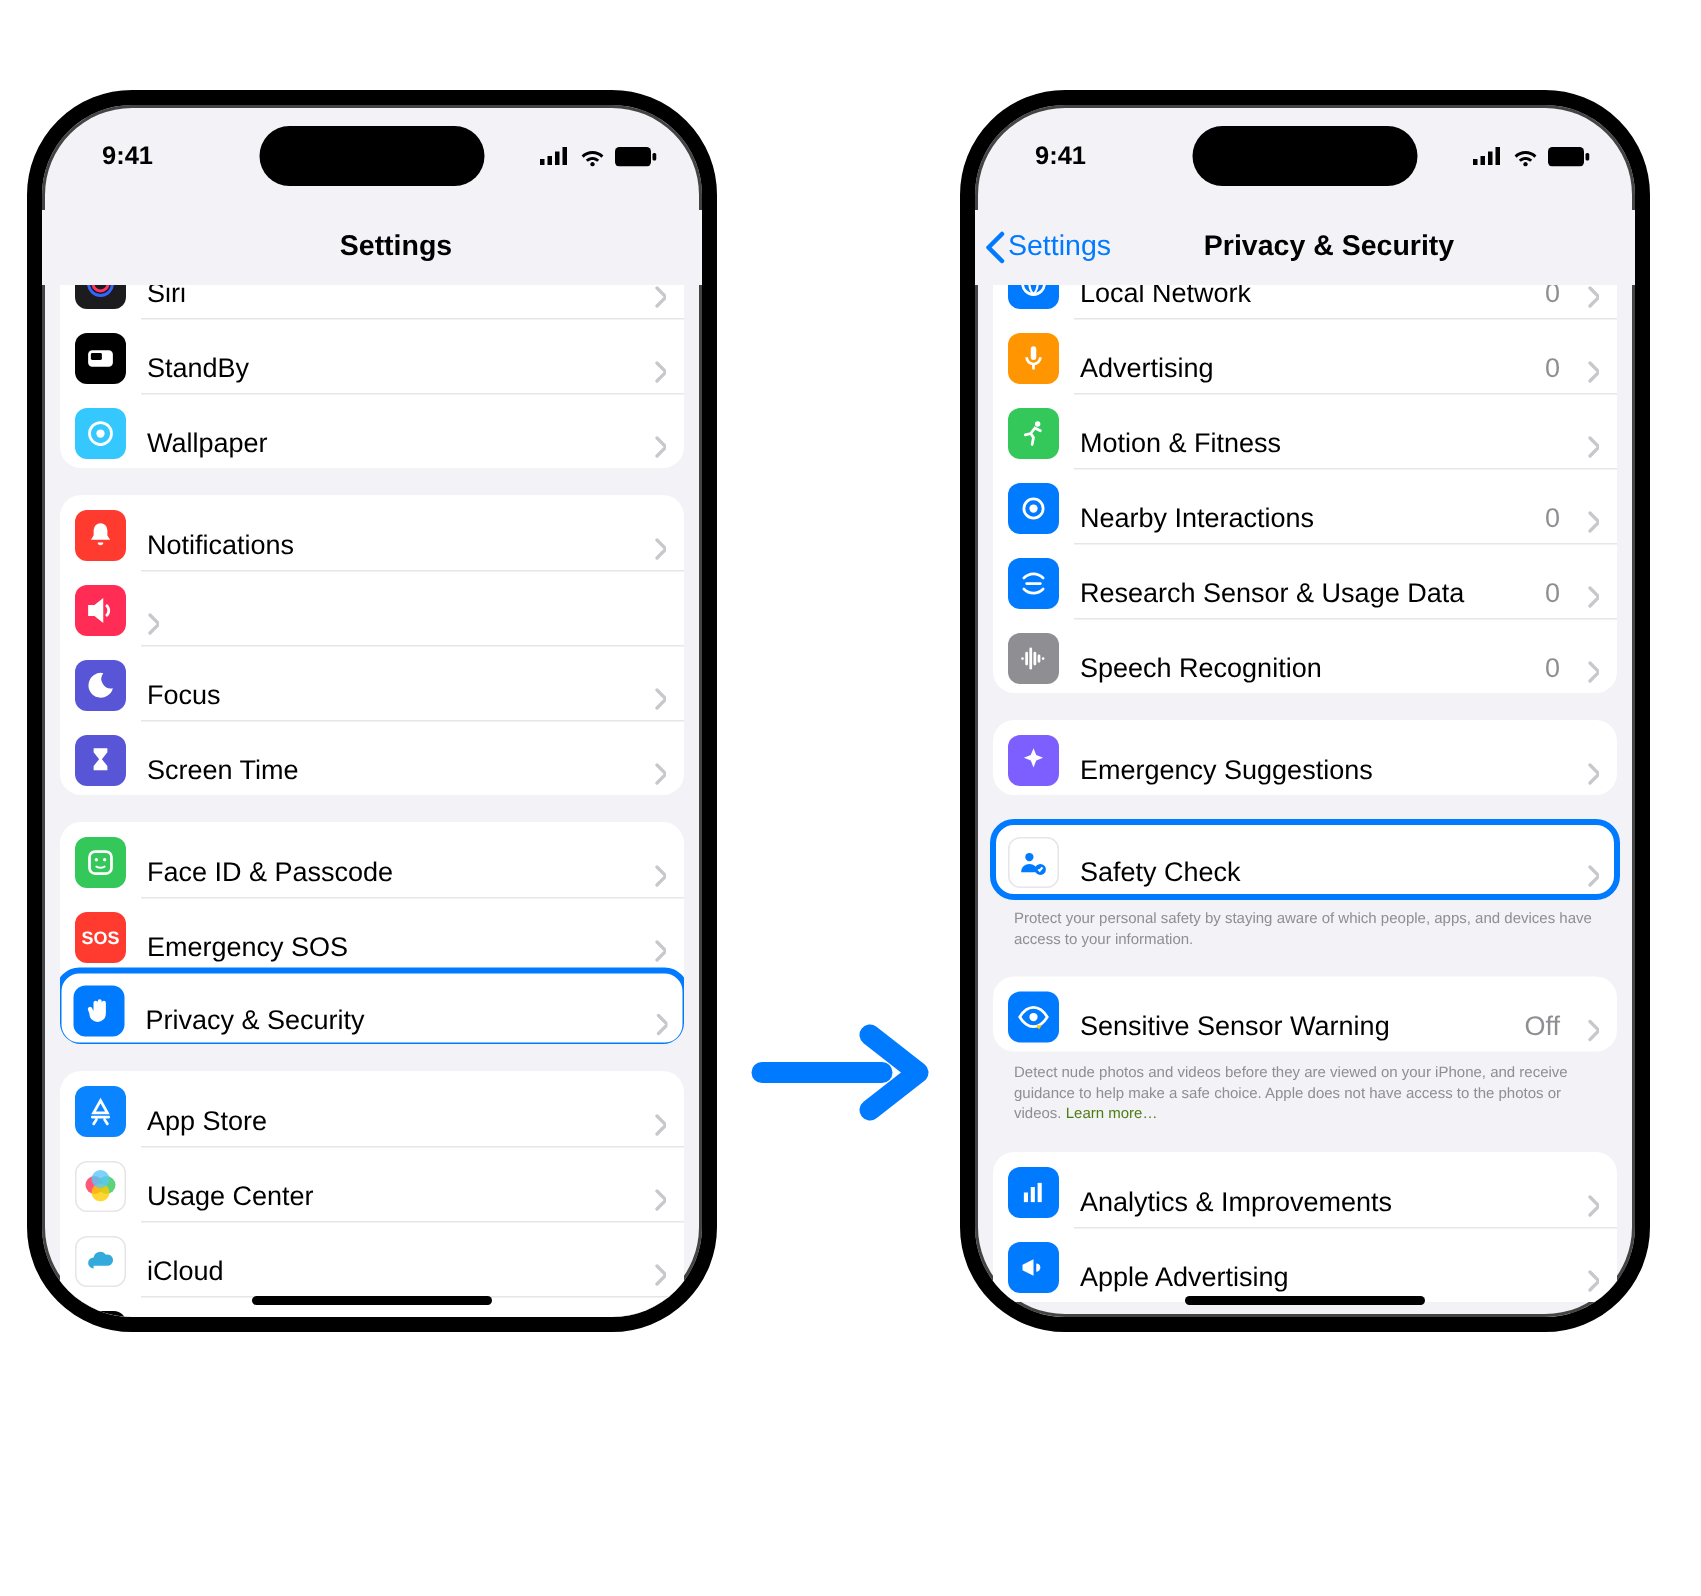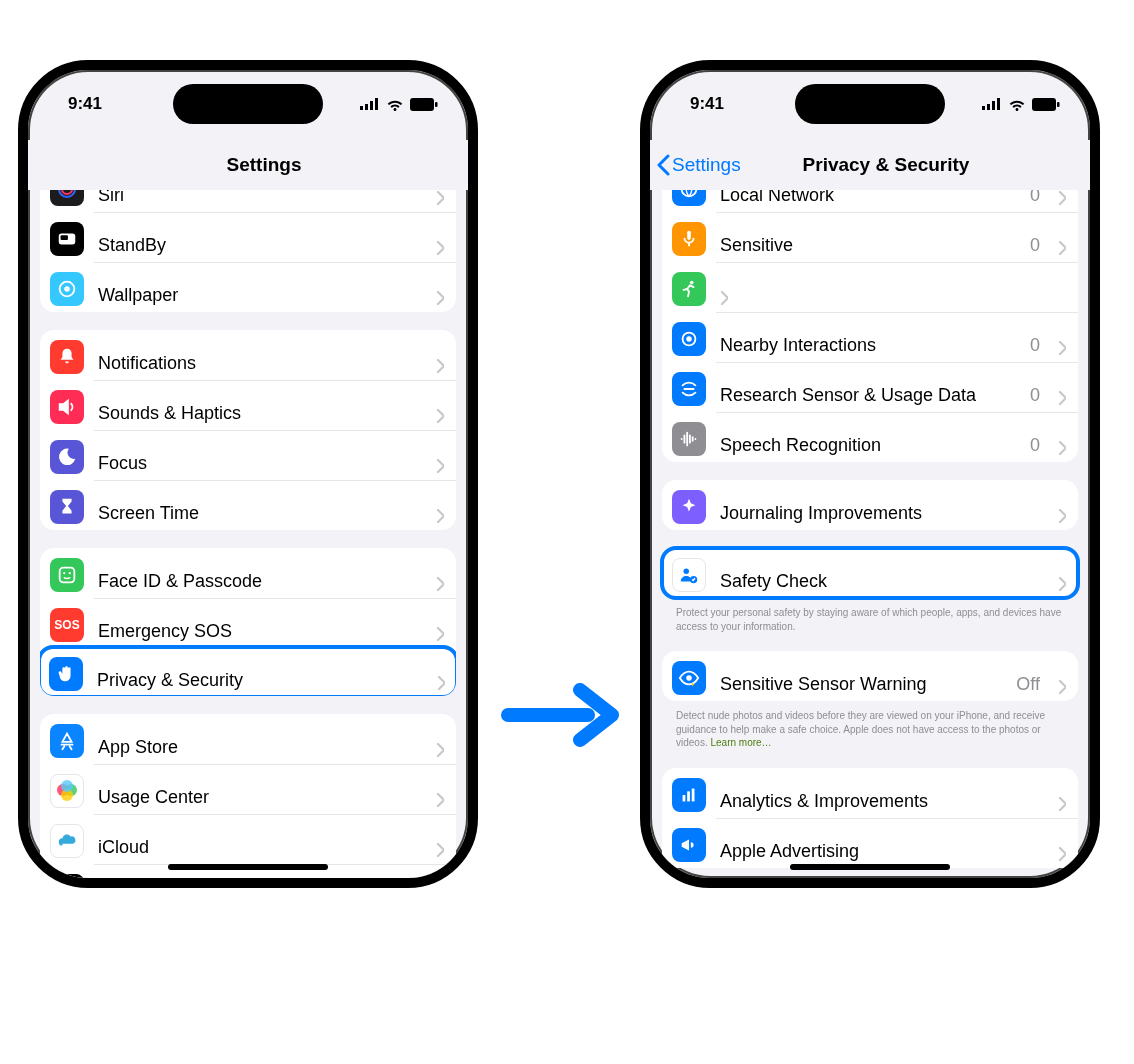--- a/index.html
+++ b/index.html
@@ -232,21 +232,20 @@
               <path d="M2 2l6 6-6 6" fill="none" stroke="#c7c7cc" stroke-width="2.2" stroke-linecap="round" stroke-linejoin="round"></path>
             </svg>
           </div>
           <div class="row">
             <span class="icon" style="background:#ff2d55;">
               <svg width="22" height="22" viewBox="0 0 24 24">
                 <path d="M4 9v6h4l5 4V5L8 9H4z M16 8a5 5 0 0 1 0 8" fill="none" stroke="#fff" stroke-width="2"></path>
                 <path d="M4 9v6h4l5 4V5L8 9H4z" fill="#fff"></path>
               </svg>
             </span>
-            <span class="label">Sounds &amp; Haptics</span>
             <svg class="chev" width="9" height="16">
               <path d="M2 2l6 6-6 6" fill="none" stroke="#c7c7cc" stroke-width="2.2" stroke-linecap="round" stroke-linejoin="round"></path>
             </svg>
           </div>
           <div class="row">
             <span class="icon" style="background:#5856d6;">
               <svg width="22" height="22" viewBox="0 0 24 24">
                 <path d="M14 3a9 9 0 1 0 7 11 7 7 0 0 1-7-11z" fill="#fff"></path>
               </svg>
             </span>
@@ -413,33 +412,34 @@
               <path d="M2 2l6 6-6 6" fill="none" stroke="#c7c7cc" stroke-width="2.2" stroke-linecap="round" stroke-linejoin="round"></path>
             </svg>
           </div>
           <div class="row">
             <span class="icon" style="background:#ff9500;">
               <svg width="22" height="22" viewBox="0 0 24 24">
                 <rect x="10" y="3" width="4" height="10" rx="2" fill="#fff"></rect>
                 <path d="M7 11a5 5 0 0 0 10 0 M12 16v4" stroke="#fff" stroke-width="2" fill="none"></path>
               </svg>
             </span>
-            <span class="label">Sensitive</span>
+            <span class="label">Advertising</span>
             <span class="value">0</span>
             <svg class="chev" width="9" height="16">
               <path d="M2 2l6 6-6 6" fill="none" stroke="#c7c7cc" stroke-width="2.2" stroke-linecap="round" stroke-linejoin="round"></path>
             </svg>
           </div>
           <div class="row">
             <span class="icon" style="background:#34c759;">
               <svg width="22" height="22" viewBox="0 0 24 24">
                 <circle cx="15" cy="5" r="2" fill="#fff"></circle>
                 <path d="M13 8l-3 4 2 3-1 5 M10 12l-4 1 M13 8l4 2" stroke="#fff" stroke-width="2" fill="none" stroke-linecap="round"></path>
               </svg>
             </span>
+            <span class="label">Motion &amp; Fitness</span>
             <svg class="chev" width="9" height="16">
               <path d="M2 2l6 6-6 6" fill="none" stroke="#c7c7cc" stroke-width="2.2" stroke-linecap="round" stroke-linejoin="round"></path>
             </svg>
           </div>
           <div class="row">
             <span class="icon" style="background:#007aff;">
               <svg width="22" height="22" viewBox="0 0 24 24">
                 <circle cx="12" cy="12" r="3" fill="#fff"></circle>
                 <circle cx="12" cy="12" r="7" fill="none" stroke="#fff" stroke-width="2"></circle>
               </svg>
@@ -475,21 +475,21 @@
             </svg>
           </div>
         </div>
         <div class="group">
           <div class="row">
             <span class="icon" style="background:#7d5fff;">
               <svg width="22" height="22" viewBox="0 0 24 24">
                 <path d="M12 3l2 5 5 2-5 2-2 5-2-5-5-2 5-2 2-5z" fill="#fff"></path>
               </svg>
             </span>
-            <span class="label">Journaling Improvements</span>
+            <span class="label">Emergency Suggestions</span>
             <svg class="chev" width="9" height="16">
               <path d="M2 2l6 6-6 6" fill="none" stroke="#c7c7cc" stroke-width="2.2" stroke-linecap="round" stroke-linejoin="round"></path>
             </svg>
           </div>
         </div>
         <div class="group highlight">
           <div class="row">
             <span class="icon" style="background:#fff;border:1px solid #e5e5ea;">
               <svg width="22" height="22" viewBox="0 0 24 24">
                 <circle cx="9" cy="8" r="3" fill="#007aff"></circle>

